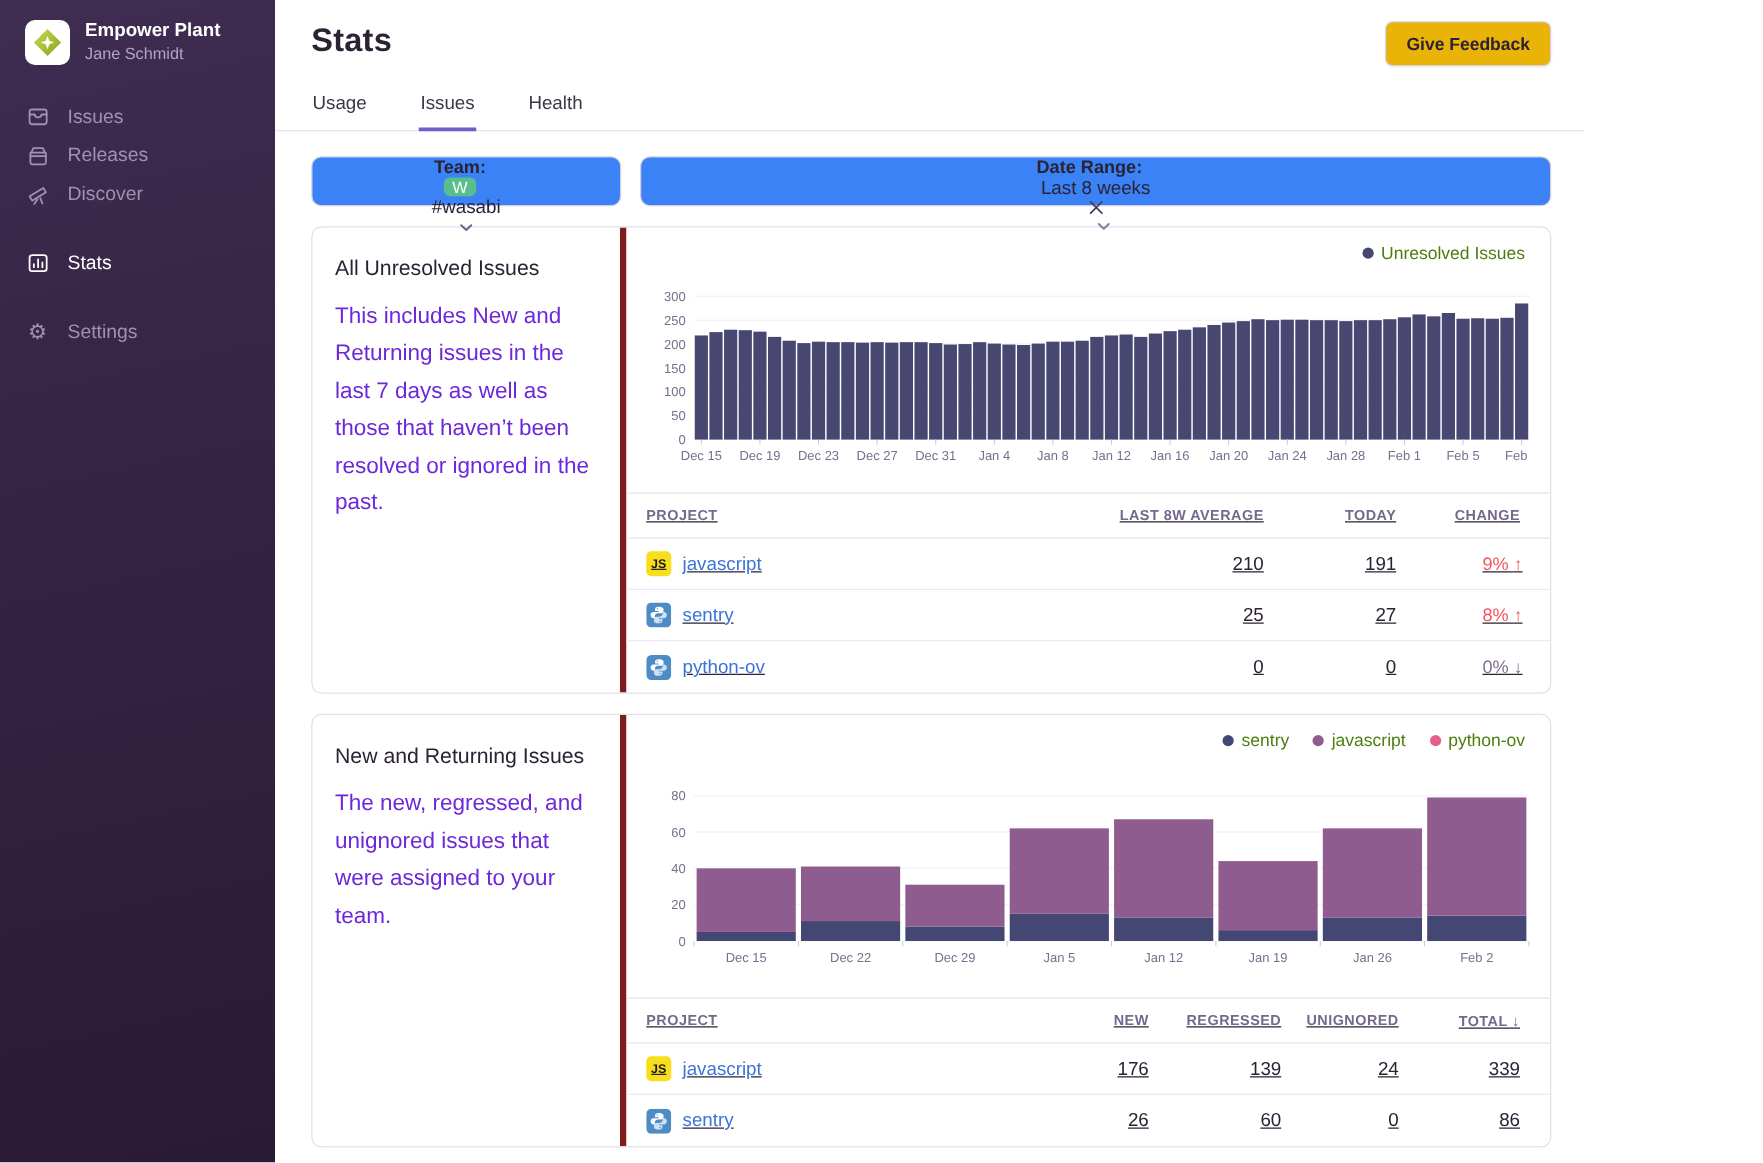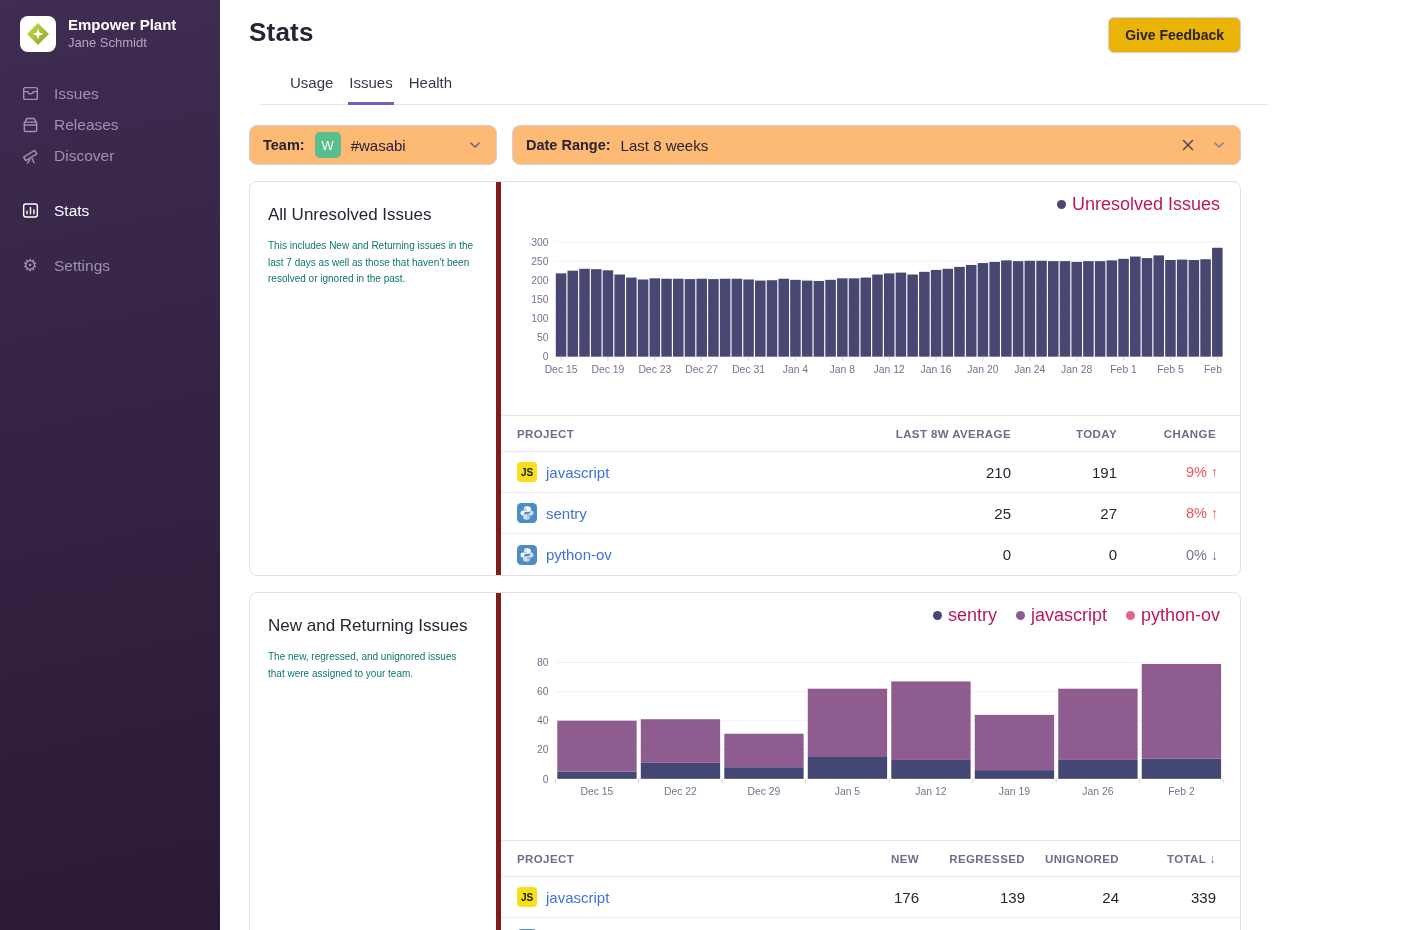--- a/index.html
+++ b/index.html
@@ -30,53 +30,53 @@
 
   
   .main { flex:1; min-width:0; background:#fff; }
   .page-head { display:flex; justify-content:space-between; align-items:flex-start; padding:17px 26px 0 29px; }
   .page-head h1 { margin:0; font-size:26px; font-weight:700; color:#2b2233; letter-spacing:.2px; }
   .feedback-btn {
     font-family:inherit; background:#eab308; border:1px solid #d8d2de; border-radius:6px;
     padding:9px 16px; font-size:14px; font-weight:700; color:#2b2233; cursor:pointer;
     box-shadow:0 1px 2px rgba(43,34,51,.04);
   }
-  .tabs { display:flex; gap:14px; padding:0 29px; margin-top:15px; border-bottom:1px solid #e8e2ec;margin-left:40px; }
+  .tabs { display:flex; gap:41px; padding:0 29px; margin-top:15px; border-bottom:1px solid #e8e2ec; }
   .tab { padding:6px 1px 11px; font-size:15px; color:#3c3548; cursor:pointer; border-bottom:3px solid transparent; margin-bottom:-1px; }
   .tab.active { border-bottom-color:#6c5fc7; }
 
   
   .filters { display:flex; gap:15px; padding:20px 26px 0 29px; }
   .select {
-    height:40px; border:1px solid #d5cedb; border-radius:8px; background:#fdba74;
-    display:flex; align-items:center; padding:0 13px; font-size:15px; cursor:pointer;
+    height:40px; border:1px solid #d5cedb; border-radius:8px; background:#3b82f6;
+    display:flex; align-items:center; padding:0 13px; font-size:15px; cursor:pointer;flex-direction:column;
   }
   .select .lbl { font-weight:700; font-size:14.5px; margin-right:10px; white-space:nowrap; }
   .team-select { width:248px; }
   .range-select { flex:1; }
   .team-avatar { width:26px; height:26px; border-radius:5px; background:#57be8c; color:#fff; font-size:13px;
     display:flex; align-items:center; justify-content:center; margin-right:10px; }
   .sel-spacer { flex:1; }
   .icon-btn { display:flex; align-items:center; justify-content:center; width:22px; height:22px; color:#4a3b57; }
   .chev svg, .icon-btn svg { display:block; }
 
   
   .card { margin:16px 26px 16px 29px; border:1px solid #e4dee9; border-radius:8px; background:#fff; display:flex; overflow:hidden; }
   .card-left { width:251px; flex-shrink:0; border-right:5px solid #7f1d1d; padding:23px 22px 20px 18px; }
   .card-left h2 { margin:0 0 13px; font-size:17px; font-weight:400; color:#2b2233; }
-  .card-left p { margin:0; font-size:10px; line-height:1.66; color:#0f766e; }
+  .card-left p { margin:0; font-size:18px; line-height:1.66; color:#6d28d9; }
   .card-right { flex:1; min-width:0; display:flex; flex-direction:column; }
   .chart-block { padding:10px 16px 0; }
-  .legend { display:flex; justify-content:flex-end; gap:19px; font-size:18px; color:#be185d; padding:2px 4px 2px 0; min-height:17px; }
+  .legend { display:flex; justify-content:flex-end; gap:19px; font-size:14px; color:#4d7c0f; padding:2px 4px 2px 0; min-height:17px; }
   .legend-item { display:flex; align-items:center; cursor:pointer; }
   .legend-dot { width:9px; height:9px; border-radius:50%; display:inline-block; margin-right:6px; }
   svg.chart { display:block; width:100%; font-family:"Liberation Sans", sans-serif; }
 
   
-  .stats-table { margin-top:20px; }
+  .stats-table { margin-top:4px;text-decoration:underline; }
   .thead { display:grid; align-items:center; height:37px; border-top:1px solid #e9e3ee; border-bottom:1px solid #e9e3ee; }
   .th { font-size:11.5px; font-weight:700; letter-spacing:.4px; color:#75688d; text-align:right; white-space:nowrap; }
   .th:first-child { text-align:left; padding-left:16px; }
   .th .sort-arrow { font-size:12px; }
   .trow { display:grid; align-items:center; height:41px; border-bottom:1px solid #eee8f1; font-size:15px; }
   .trow:last-child { border-bottom:none; }
   .proj { display:flex; align-items:center; gap:9px; padding-left:16px; }
   .proj a { color:#3c73da; text-decoration:none; }
   .pi { width:20px; height:20px; border-radius:4px; display:flex; align-items:center; justify-content:center; flex-shrink:0; }
   .pi-js { background:#f7df1e; color:#1d1a10; font-size:10px; font-weight:700; }

